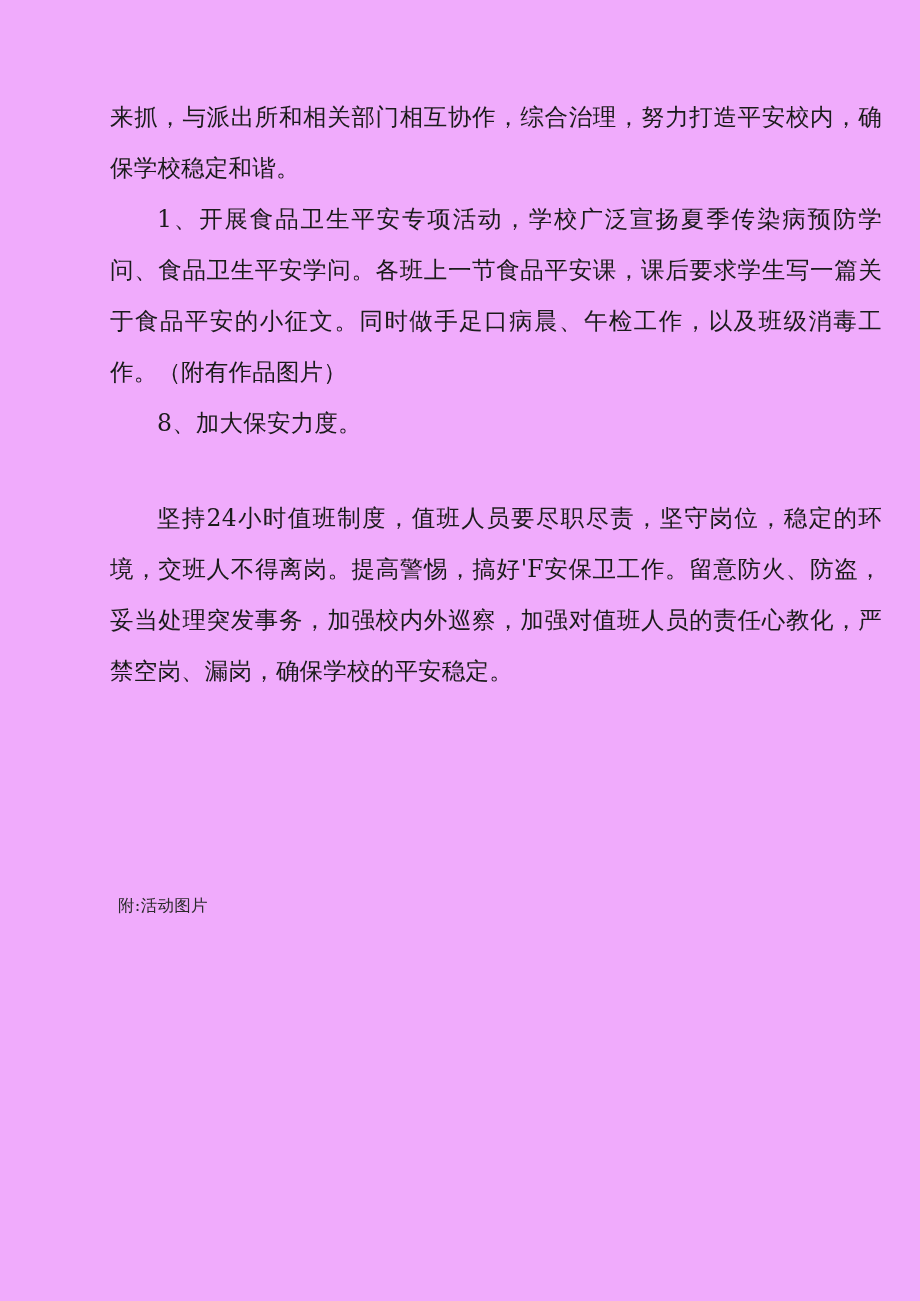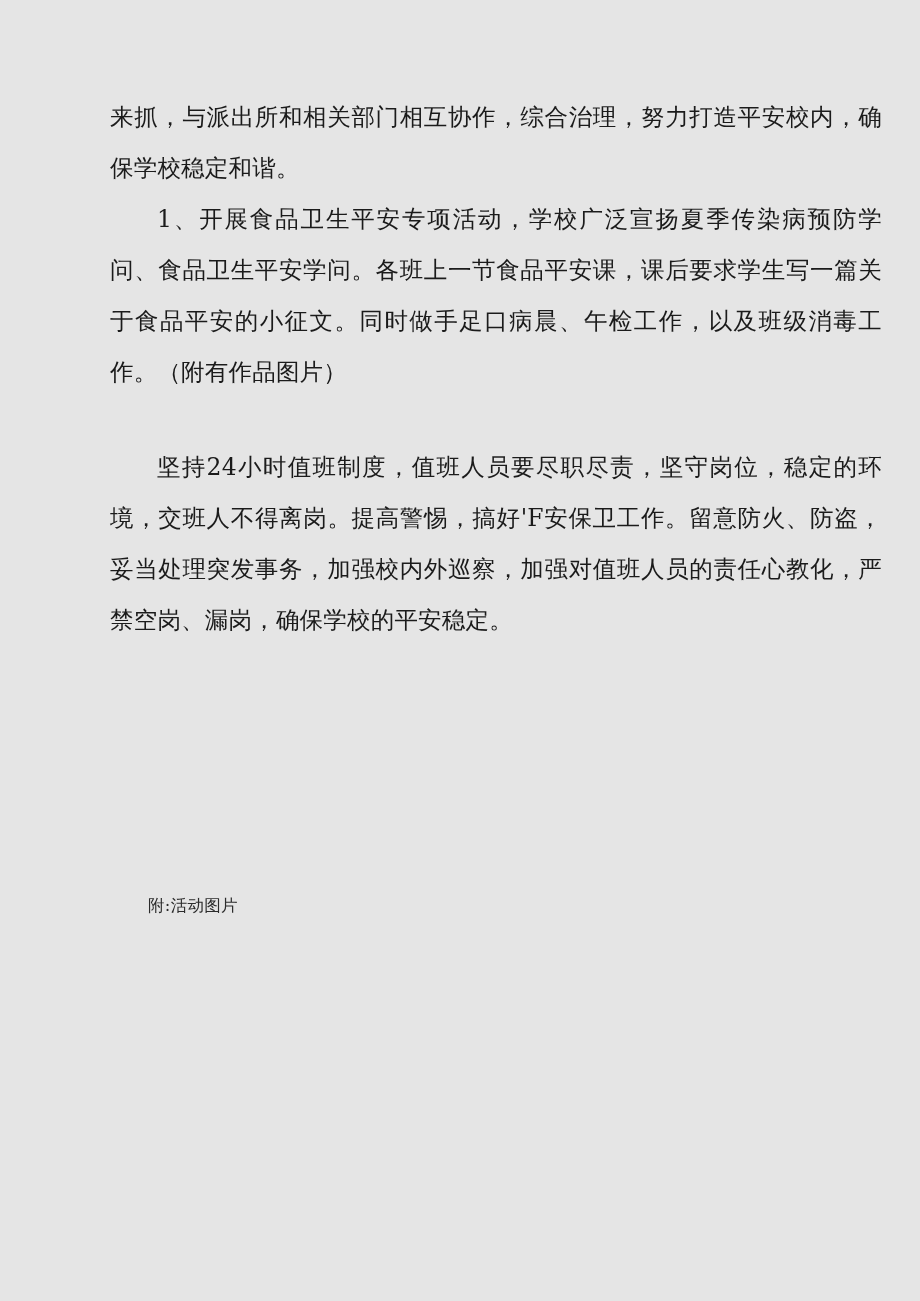--- a/index.html
+++ b/index.html
@@ -4,21 +4,21 @@
 <style>
   html, body {
     margin: 0;
     padding: 0;
     background: #ffffff;
   }
   .page {
     position: relative;
     width: 920px;
     height: 1301px;
-    background: #e5e5e5;
+    background: #f0abfc;
     overflow: hidden;
     font-family: "DejaVu Serif", "Liberation Serif", serif;
     color: #1a1a1a;
   }
   .doc-body {
     position: absolute;
     left: 110px;
     top: 92px;
     width: 772px;
   }
@@ -33,40 +33,41 @@
     word-break: break-all;
   }
   .para.indent {
     text-indent: 2em;
   }
   .gap-before {
     margin-top: 44px;
   }
   .footer-note {
     position: absolute;
-    left: 148px;
+    left: 118px;
     top: 893px;
     margin: 0;
     font-size: 16.5px;
     line-height: 26px;
     color: #2b2b2b;
     letter-spacing: 0.3px;
   }
 </style>
 </head>
 <body>
 
 <div class="page">
 
   <div class="doc-body">
 
     <p class="para">来抓，与派出所和相关部门相互协作，综合治理，努力打造平安校内，确保学校稳定和谐。</p>
 
     <p class="para indent">1、开展食品卫生平安专项活动，学校广泛宣扬夏季传染病预防学问、食品卫生平安学问。各班上一节食品平安课，课后要求学生写一篇关于食品平安的小征文。同时做手足口病晨、午检工作，以及班级消毒工作。（附有作品图片）</p>
 
+    <p class="para indent">8、加大保安力度。</p>
 
     <p class="para indent gap-before">坚持24小时值班制度，值班人员要尽职尽责，坚守岗位，稳定的环境，交班人不得离岗。提高警惕，搞好'F安保卫工作。留意防火、防盗，妥当处理突发事务，加强校内外巡察，加强对值班人员的责任心教化，严禁空岗、漏岗，确保学校的平安稳定。</p>
 
 
   </div>
 
   <p class="footer-note">附:活动图片</p>
 
 </div>
 

